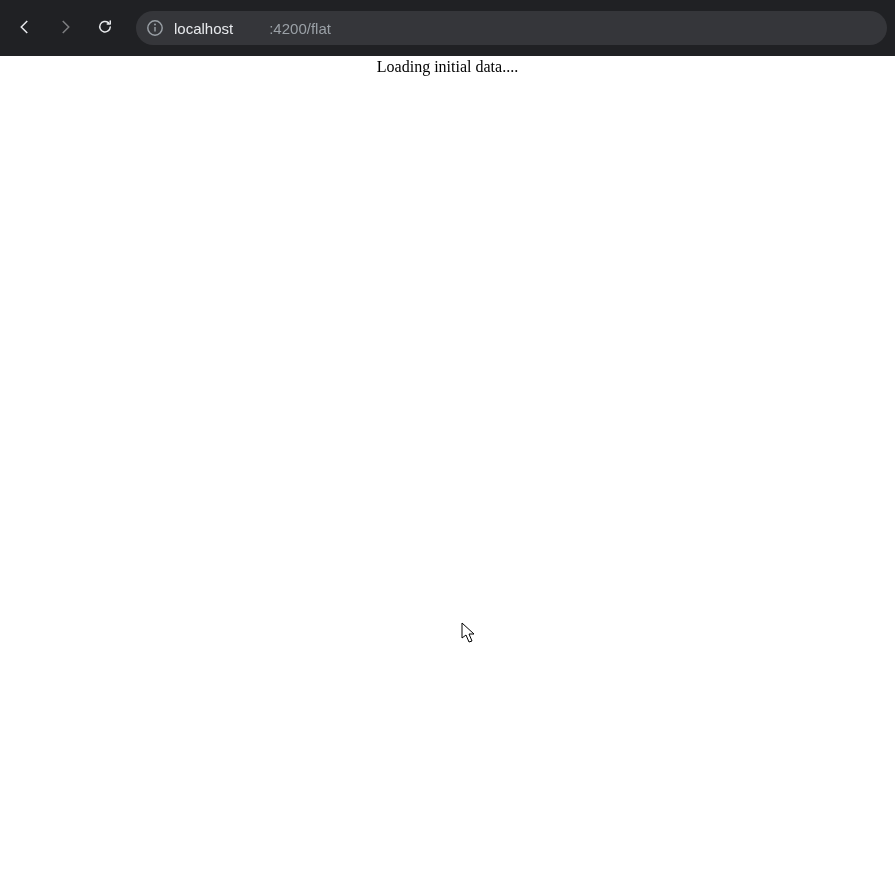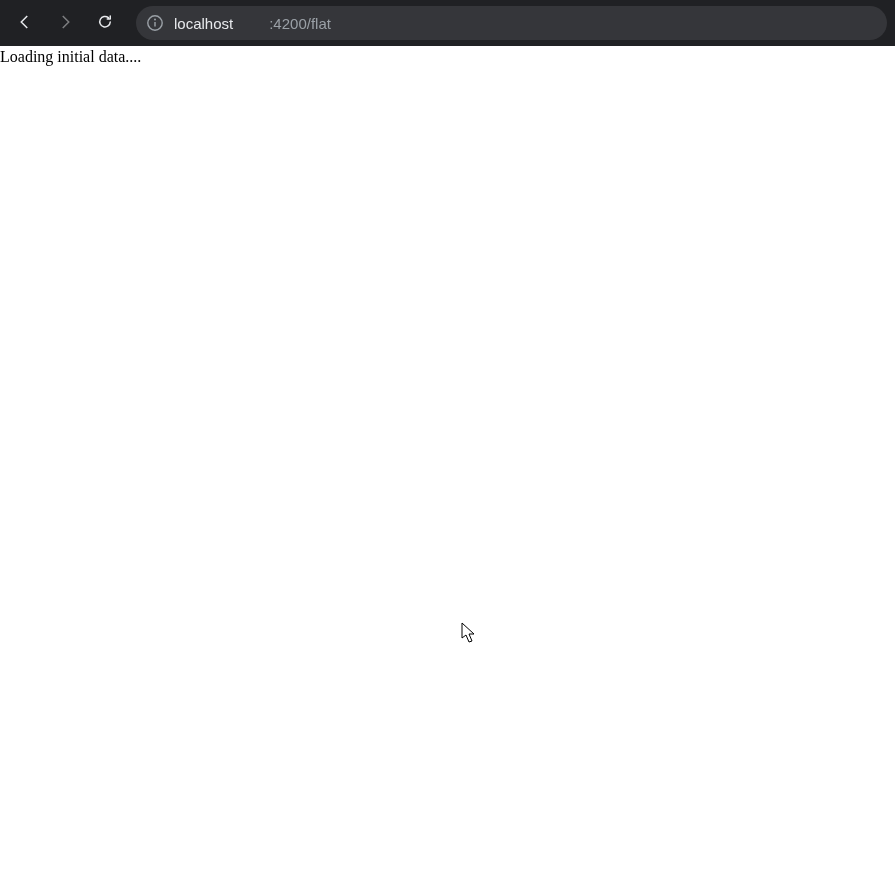--- a/index.html
+++ b/index.html
@@ -10,21 +10,21 @@
     body {
       font-family: -apple-system, BlinkMacSystemFont, "Segoe UI", Roboto, Arial, sans-serif;
       width: 895px;
       height: 894px;
       background: #ffffff;
       overflow: hidden;
       position: relative;
     }
     .browser-toolbar {
       background: #202124;
-      height: 46px;
+      height: 56px;
       display: flex;
       align-items: center;
       padding: 0 8px;
       gap: 6px;
     }
     .nav-button {
       width: 34px;
       height: 34px;
       display: flex;
       align-items: center;
@@ -79,20 +79,21 @@
     }
     .page-content {
       background: #ffffff;
       padding: 0;
     }
     .loading-text {
       font-family: "Times New Roman", Times, serif;
       font-size: 16px;
       color: #000000;
       padding: 2px 0 0 0;
+      text-align: center;
     }
     .cursor {
       position: absolute;
       left: 461px;
       top: 622px;
       pointer-events: none;
     }
     .cursor svg {
       width: 18px;
       height: 22px;

